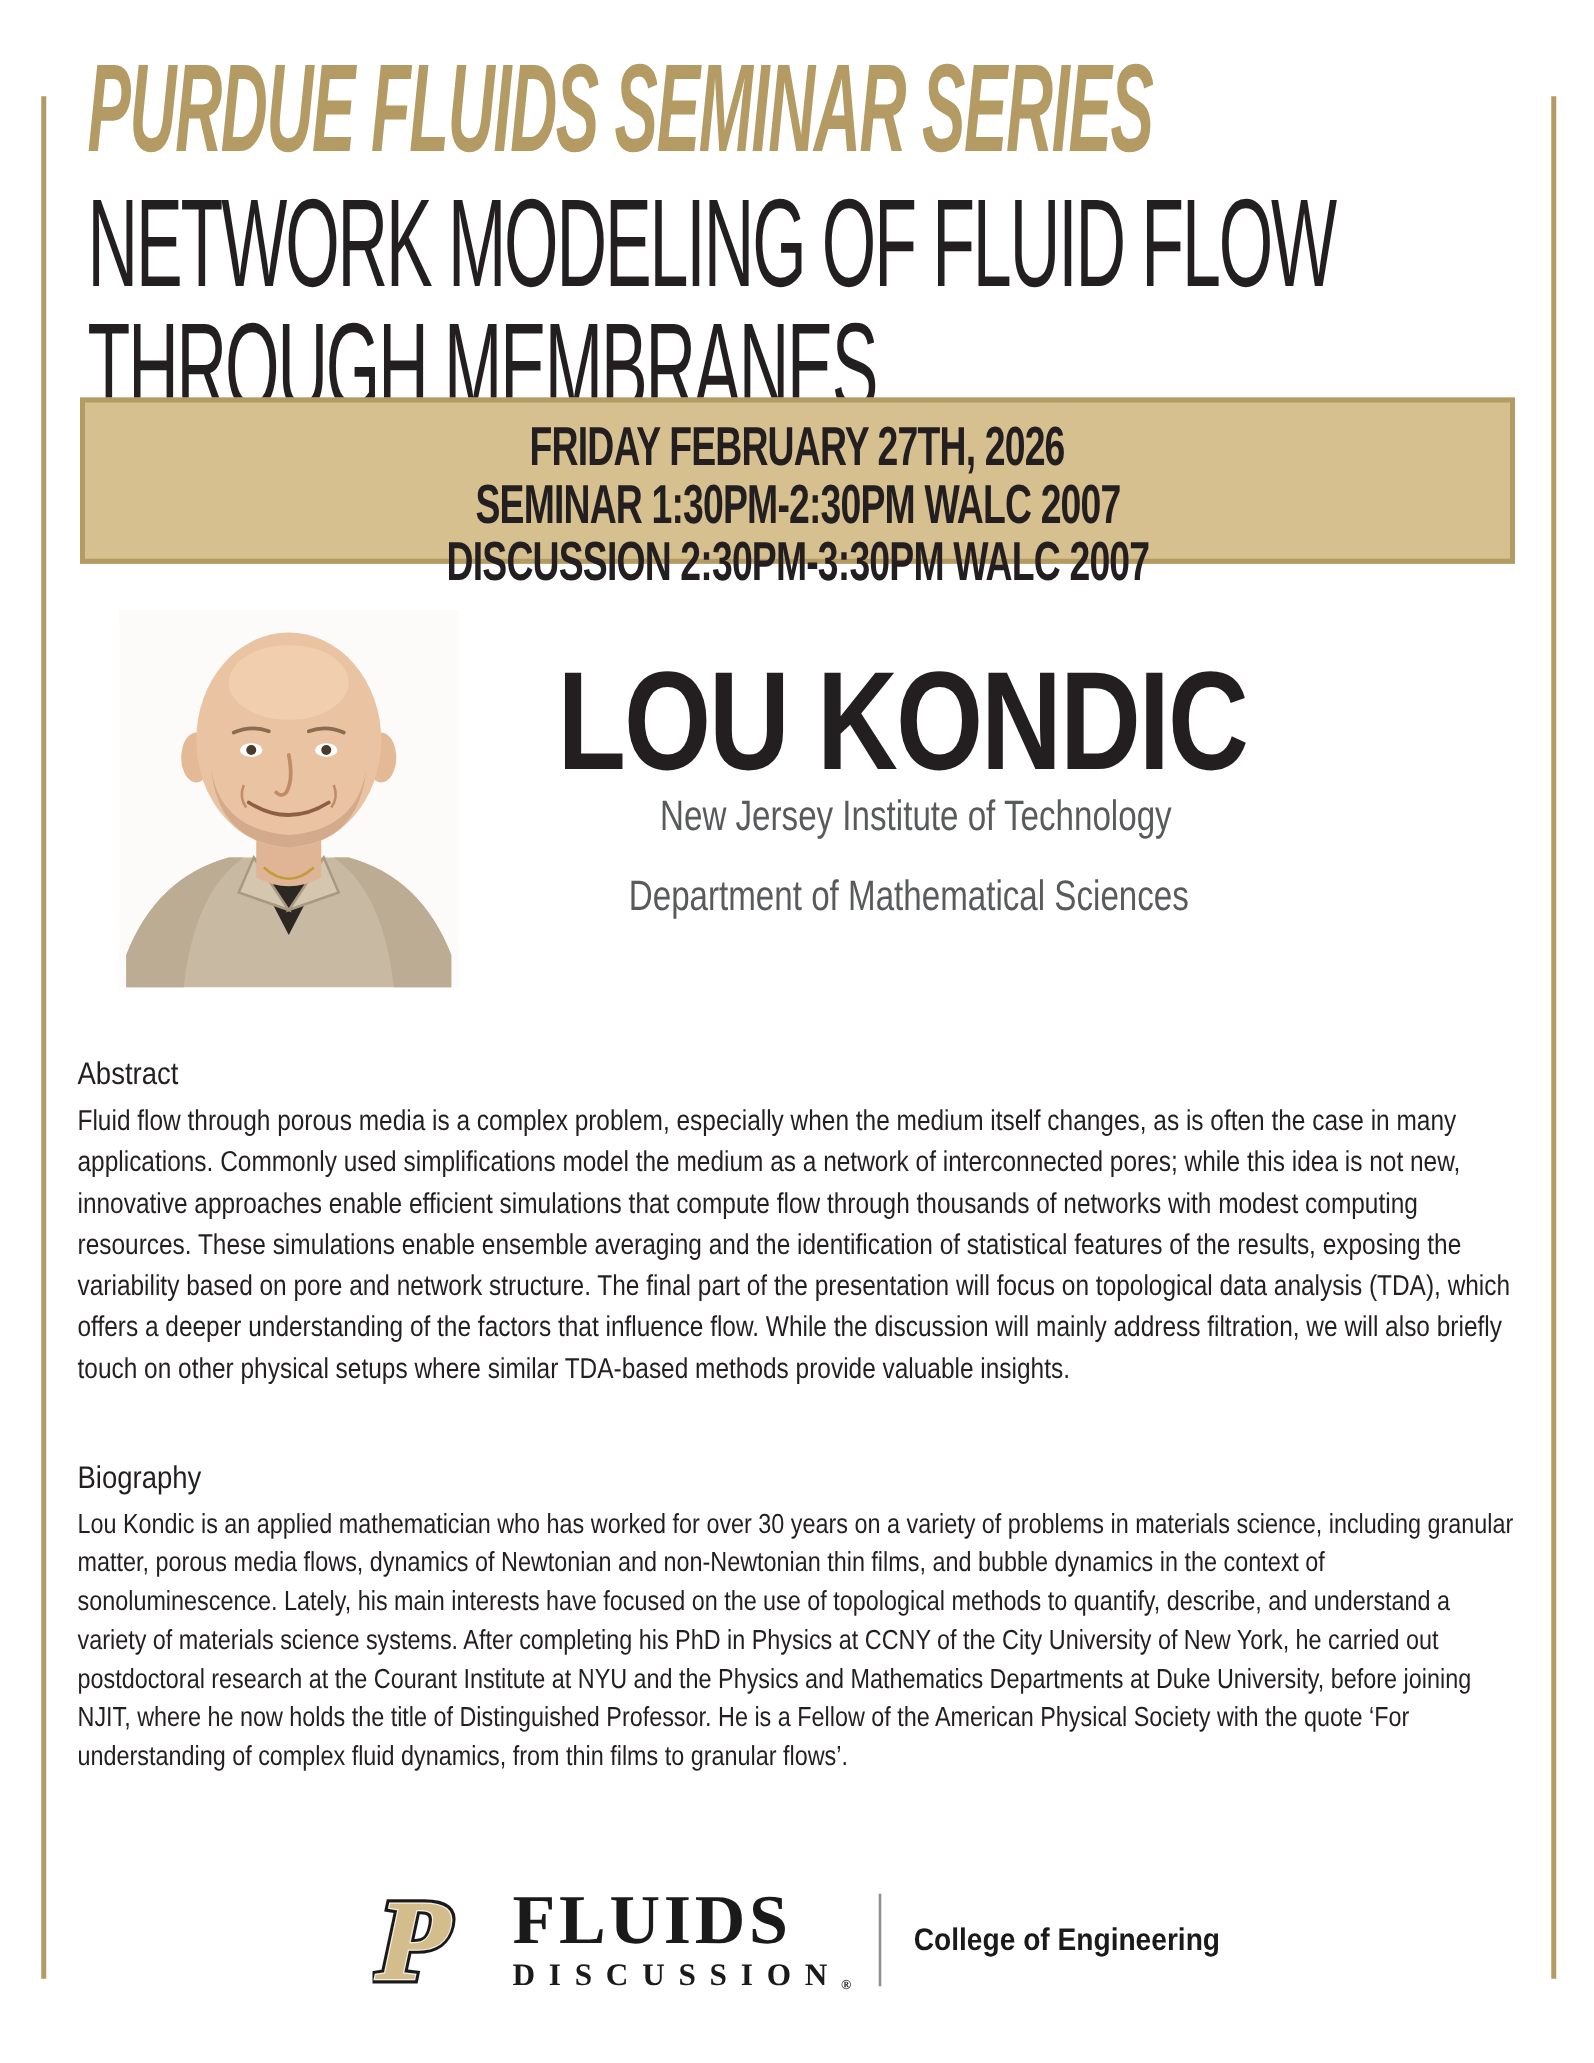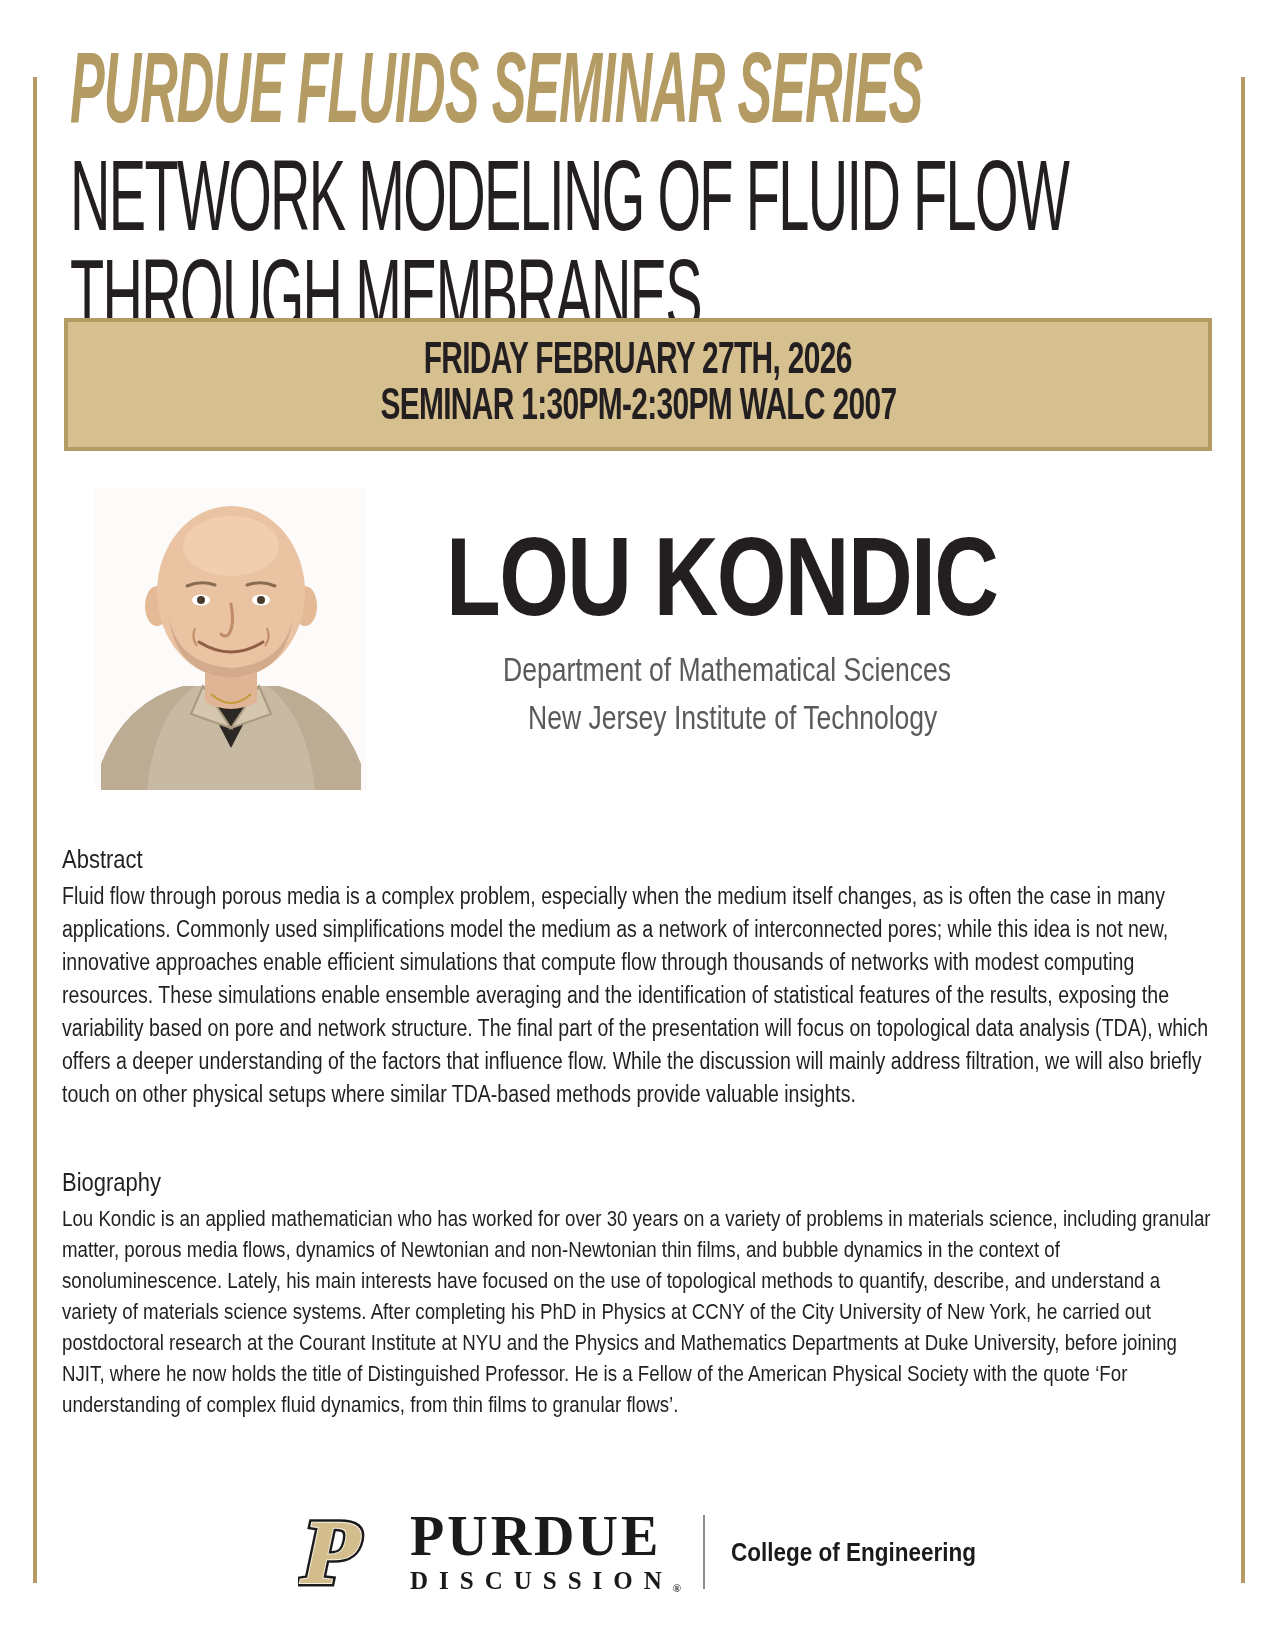--- a/index.html
+++ b/index.html
@@ -118,20 +118,23 @@
   </div>
 </div>
 
 <div class="banner">
   <div class="line">
     <span class="sq">FRIDAY FEBRUARY 27TH, 2026</span>
   </div>
   <div class="line">
     <span class="sq">SEMINAR 1:30PM-2:30PM WALC 2007</span>
   </div>
+  <div class="line">
+    <span class="sq">DISCUSSION 2:30PM-3:30PM WALC 2007</span>
+  </div>
 </div>
 
 <div class="photo">
   <svg width="272" height="302" viewBox="0 0 272 302" xmlns="http://www.w3.org/2000/svg">
     <rect x="0" y="0" width="272" height="302" fill="#fcfbfa"></rect>
 
     <path d="M6,302 L6,276 Q30,214 88,198 L184,198 Q242,214 266,276 L266,302 Z" fill="#c8b9a2"></path>
     <path d="M6,302 L6,276 Q30,214 88,198 L100,198 Q60,226 52,302 Z" fill="#bcac93"></path>
     <path d="M266,302 L266,276 Q242,214 184,198 L172,198 Q212,226 220,302 Z" fill="#bcac93"></path>
 
@@ -169,25 +172,25 @@
 
     <path d="M100,140 Q96,150 102,158" fill="none" stroke="#c08c67" stroke-width="2"></path>
     <path d="M172,140 Q176,150 170,158" fill="none" stroke="#c08c67" stroke-width="2"></path>
   </svg>
 </div>
 
 <div class="speaker-info">
   <div class="speaker-name">
     <span class="sq">LOU KONDIC</span>
   </div>
+  <div class="speaker-line">
+    <span class="sq">New Jersey Institute of Technology</span>
+  </div>
   <div class="speaker-line first">
     <span class="sq">Department of Mathematical Sciences</span>
-  </div>
-  <div class="speaker-line">
-    <span class="sq">New Jersey Institute of Technology</span>
   </div>
 </div>
 
 <div class="section section-abstract">
   <h2>Abstract</h2>
   <div class="body-squeeze">Fluid flow through porous media is a complex problem, especially when the medium itself changes, as is often the case in many applications. Commonly used simplifications model the medium as a network of interconnected pores; while this idea is not new, innovative approaches enable efficient simulations that compute flow through thousands of networks with modest computing resources. These simulations enable ensemble averaging and the identification of statistical features of the results, exposing the variability based on pore and network structure. The final part of the presentation will focus on topological data analysis (TDA), which offers a deeper understanding of the factors that influence flow. While the discussion will mainly address filtration, we will also briefly touch on other physical setups where similar TDA-based methods provide valuable insights.</div>
 </div>
 
 <div class="section section-bio">
   <h2>Biography</h2>
@@ -195,21 +198,21 @@
 </div>
 
 <div class="footer">
   <svg class="p-logo" viewBox="0 0 96 90" xmlns="http://www.w3.org/2000/svg">
     <g transform="skewX(-12) translate(14,0)">
       <text x="2" y="76" font-family="'Liberation Serif', serif" font-weight="bold" font-size="92" fill="#d3bd8d" stroke="#1a1a1a" stroke-width="7" paint-order="stroke" letter-spacing="0">P</text>
       <text x="2" y="76" font-family="'Liberation Serif', serif" font-weight="bold" font-size="92" fill="#d3bd8d" stroke="#f5efe2" stroke-width="2" paint-order="stroke">P</text>
     </g>
   </svg>
   <div class="wordmark">
-    <div class="wordmark-top">PURDUE</div>
+    <div class="wordmark-top">FLUIDS</div>
     <div class="wordmark-bottom">
       <span>DISCUSSION</span>
         <span class="reg-mark">®</span>
     </div>
   </div>
   <div class="footer-divider"></div>
   <div class="college">College of Engineering</div>
 </div>
 
 </body></html>

